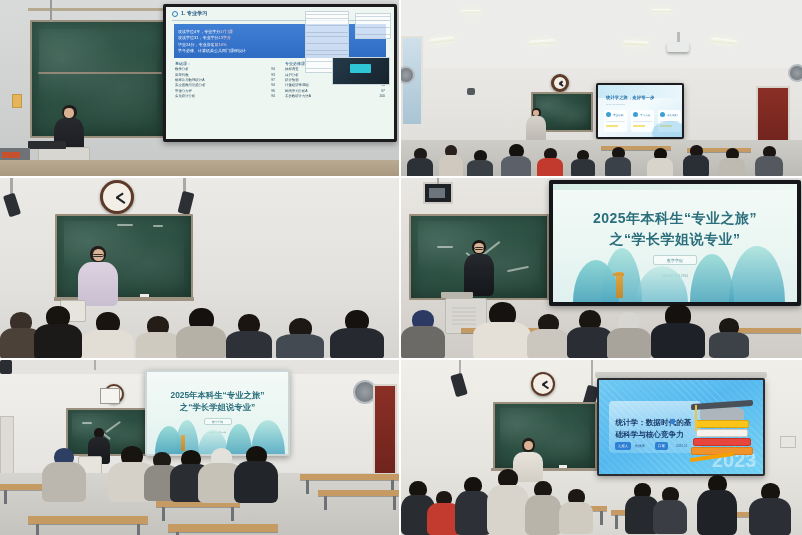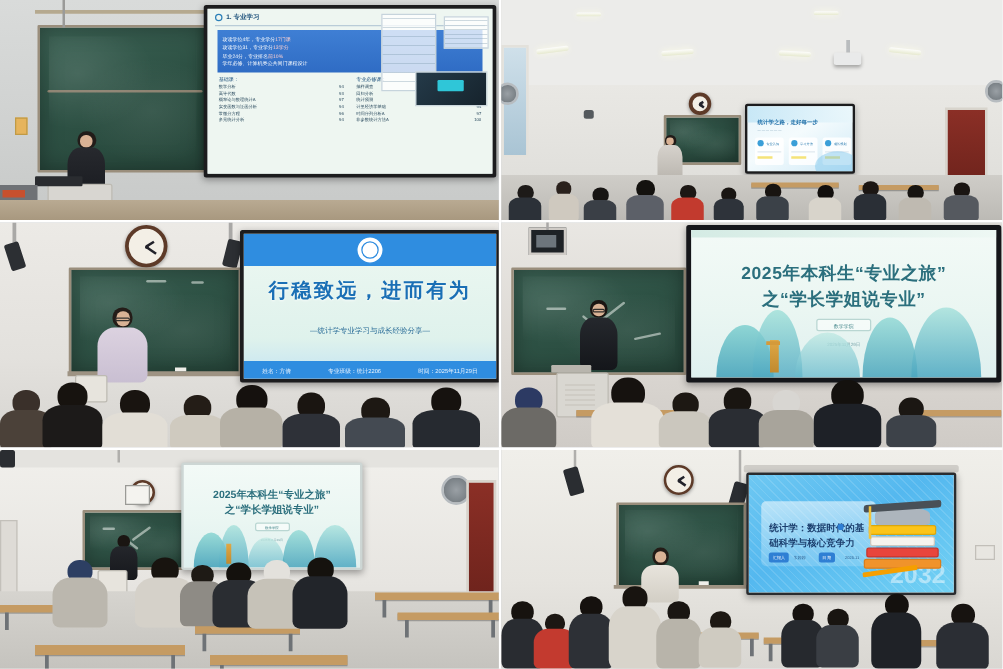--- a/index.html
+++ b/index.html
@@ -389,32 +389,20 @@
     <div style="position:absolute;left:140px;top:116px;width:9px;height:3px;background:#efeee9;"></div>
 
     <div class="person" style="left:78px;top:68px;width:40px;height:60px;">
       <div class="head" style="width:16px;height:16px;top:0;margin-left:-8px;background:#241c18;"></div>
       <div class="face" style="width:11px;height:12px;top:3px;margin-left:-5.5px;"></div>
       <div style="position:absolute;left:50%;top:8px;margin-left:-6px;width:12px;height:3px;border:1px solid #33302e;border-radius:2px;"></div>
       <div class="body" style="width:40px;height:44px;top:16px;margin-left:-20px;background:linear-gradient(180deg,#dcd2e0,#c9bfd2);"></div>
     </div>
     <div class="podium" style="left:60px;top:122px;width:26px;height:22px;"></div>
 
-    <div class="screen" style="left:192px;top:6px;width:208px;height:122px;">
-      <div class="slideB">
-        <div class="emb"></div>
-        <div class="bmain">行稳致远，进而有为</div>
-        <div class="bsub">—统计学专业学习与成长经验分享—</div>
-        <div class="bbar">
-          <span><span>姓名：</span><span>方倩</span></span>
-          <span><span>专业班级：</span><span>统计2206</span></span>
-          <span><span>时间：</span><span>2025年11月29日</span></span>
-        </div>
-      </div>
-    </div>
 
     <div style="position:absolute;left:0;bottom:0;width:401px;height:56px;">
       <div class="person" style="left:0px;top:10px;width:42px;height:46px;">
           <div class="head" style="width:22px;height:20px;top:0;margin-left:-11px;background:#3a302a;"></div>
           <div class="body" style="width:42px;height:32px;top:16px;margin-left:-21px;background:#4b4139;"></div>
         </div>
       <div class="person" style="left:34px;top:4px;width:48px;height:52px;">
           <div class="head" style="width:24px;height:22px;top:0;margin-left:-12px;background:#17130f;"></div>
           <div class="body" style="width:48px;height:36px;top:18px;margin-left:-24px;background:#1c1a19;"></div>
         </div>
@@ -645,21 +633,21 @@
         <div class="card"></div>
         <div class="dtxt" style="top:40%;font-size:7.6px;">统计学：数据时代的基</div>
         <div class="dtxt" style="top:53%;font-size:7.6px;">础科学与核心竞争力</div>
         <div style="position:absolute;left:43%;top:41%;width:5px;height:5px;border-radius:50%;background:#2f7fd4;"></div>
 
         <div class="tag" style="left:10%;top:66%;height:8px;line-height:8px;padding:0 3px;font-size:3.2px;background:#2f7fd4;"><span>汇报人</span></div>
         <div style="position:absolute;left:22%;top:66%;height:8px;line-height:8px;font-size:3.2px;color:#2a5d8e;">朱婷婷</div>
         <div class="tag" style="left:34%;top:66%;height:8px;line-height:8px;padding:0 3px;font-size:3.2px;background:#2f7fd4;"><span>日 期</span></div>
         <div style="position:absolute;left:47%;top:66%;height:8px;line-height:8px;font-size:3.2px;color:#2a5d8e;">2025.11</div>
 
-        <div class="year" style="font-size:20px;">2032</div>
+        <div class="year" style="font-size:20px;">2023</div>
 
         <div class="books">
           <div class="bk" style="bottom:2px;height:8px;background:#f0932b;border:1px solid #d97f1d;"></div>
           <div class="bk" style="bottom:11px;left:4%;right:4%;height:8px;background:#e8453c;border:1px solid #c6342c;"></div>
           <div class="bk" style="bottom:20px;left:8%;right:8%;height:8px;background:#f6f3ee;border:1px solid #ccc8c0;"></div>
           <div class="bk" style="bottom:29px;left:6%;right:6%;height:8px;background:#fcc419;border:1px solid #d9a60f;"></div>
           <div style="position:absolute;left:14%;right:14%;bottom:37px;height:14px;border-radius:40% 40% 12% 12%;background:#adb5bd;"></div>
           <div style="position:absolute;left:0;right:0;bottom:49px;height:6px;background:#495057;transform:skewY(-4deg);border-radius:2px;"></div>
           <div style="position:absolute;left:6%;bottom:26px;width:2px;height:26px;background:#f2c33c;"></div>
           <div style="position:absolute;left:-2%;bottom:-2px;width:70%;height:4px;background:#f59f00;transform:rotate(-8deg);border-radius:1px;"></div>

